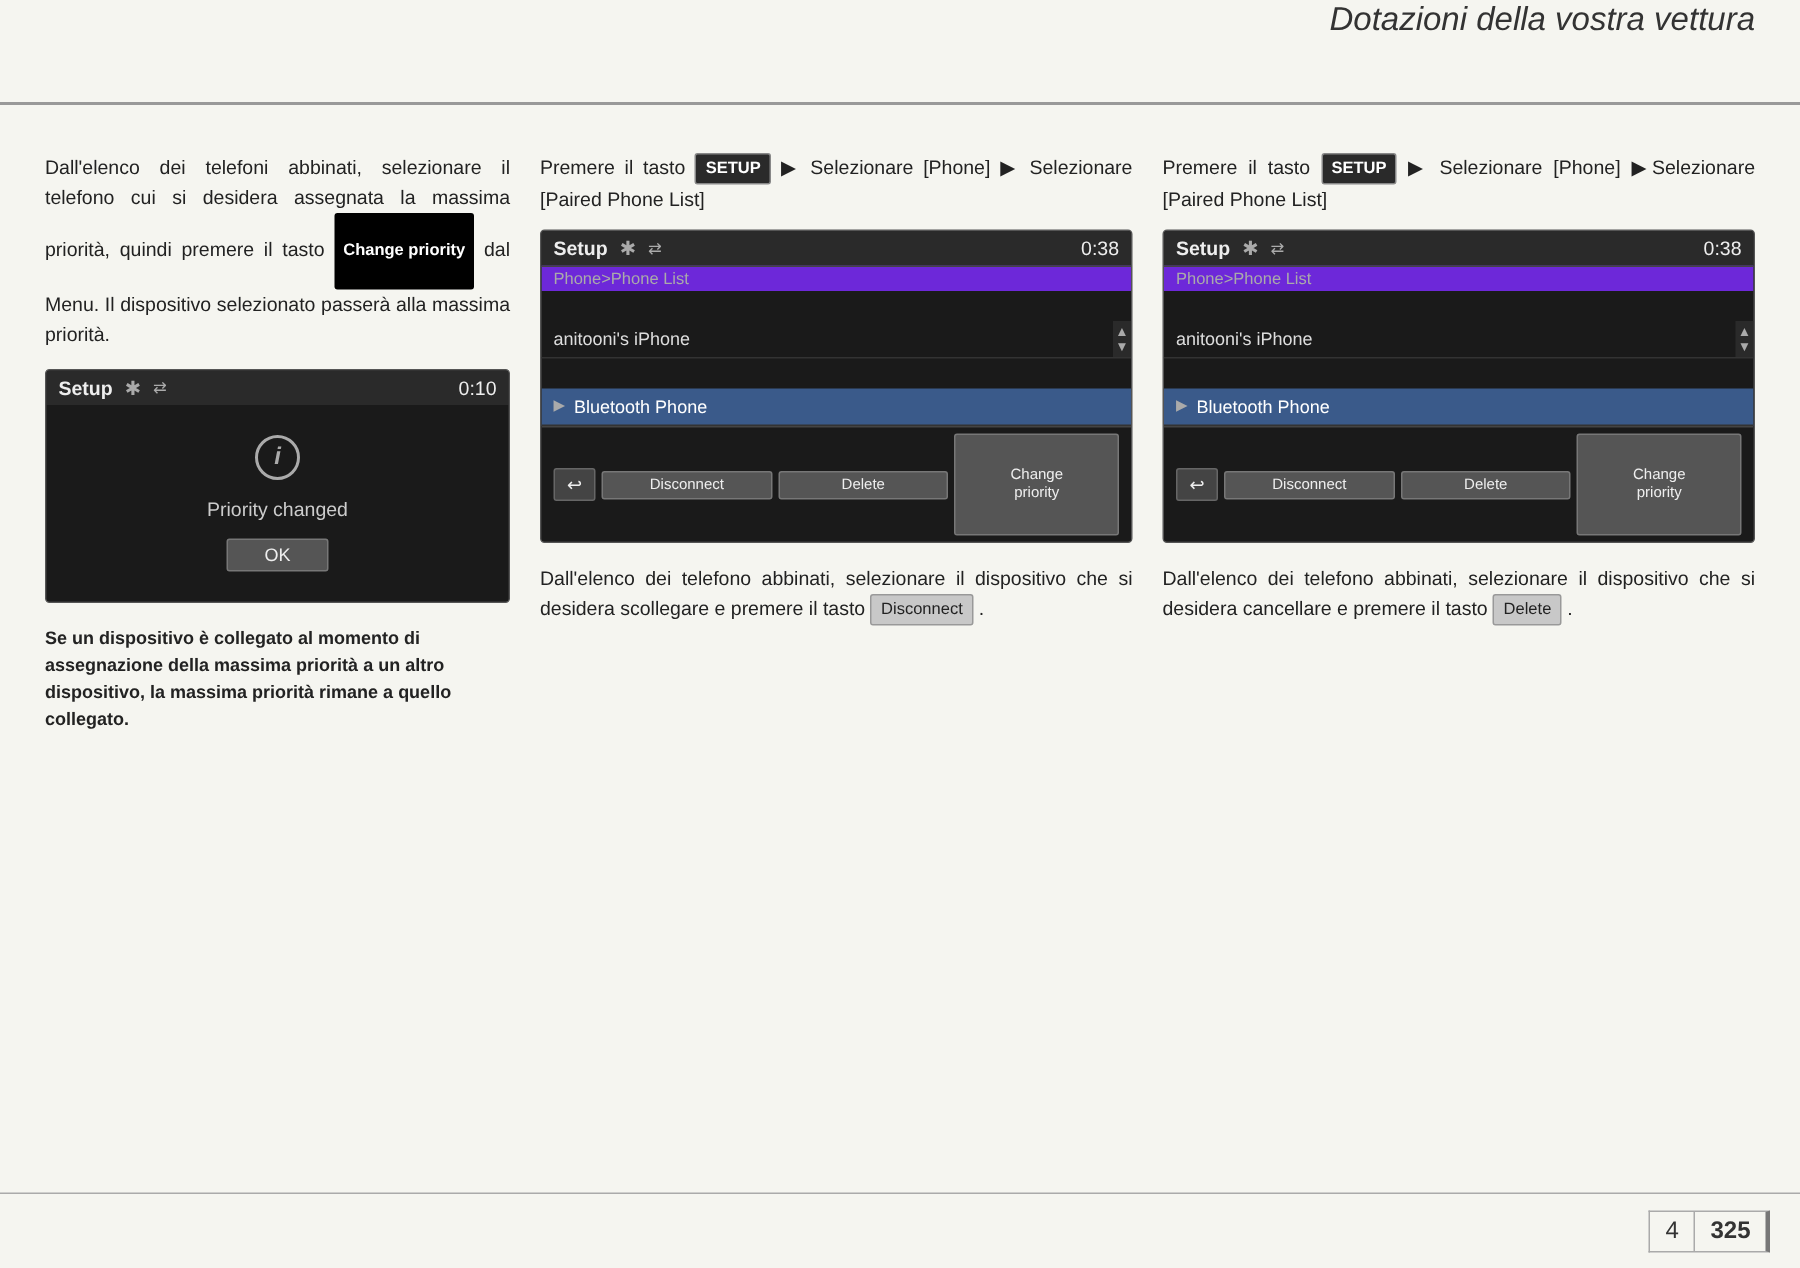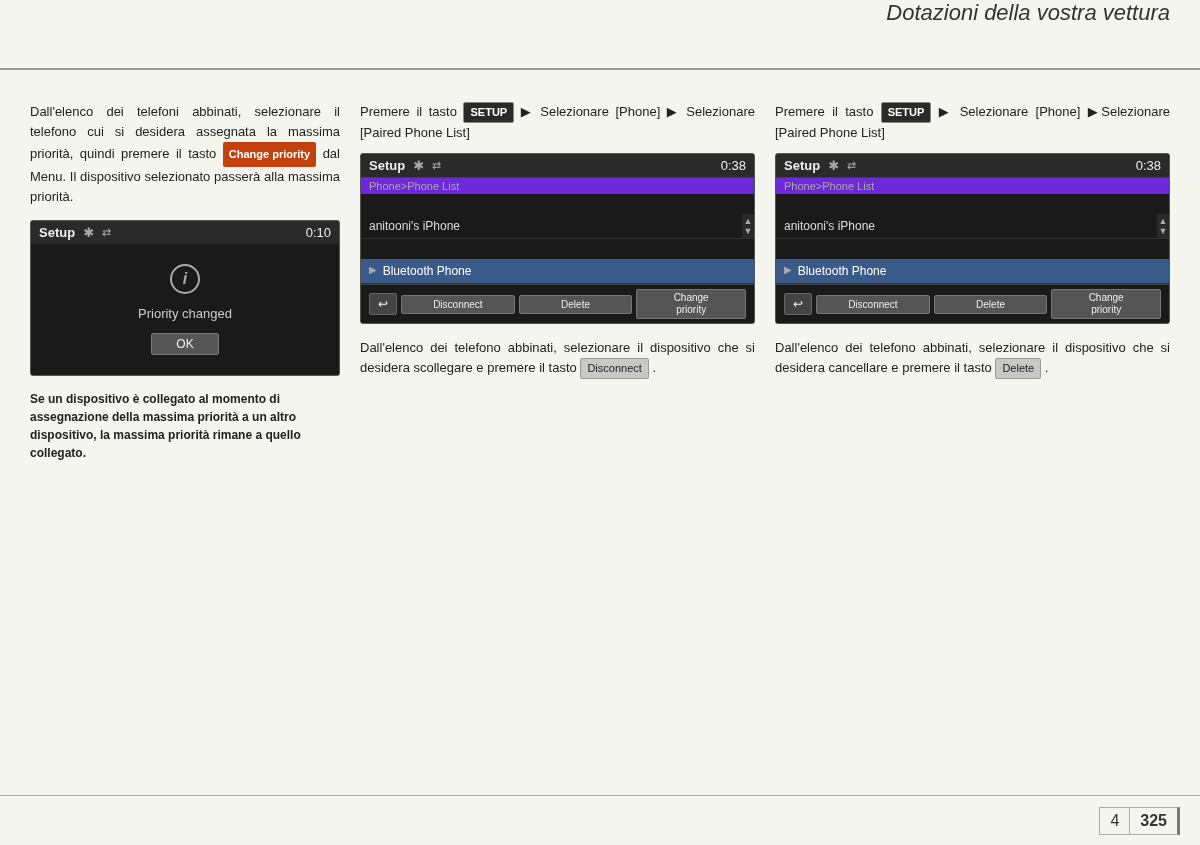--- a/index.html
+++ b/index.html
@@ -66,24 +66,24 @@
 
     .body-text {
       font-size: 13px;
       color: #222;
       line-height: 1.55;
       text-align: justify;
     }
 
     .inline-btn {
       display: inline-block;
-      background: #c2410c;
+      background: #000000;
       color: white;
       font-size: 11px;
-      padding: 4px 6px;
+      padding: 17px 6px;
       border-radius: 2px;
       font-weight: bold;
       vertical-align: middle;
     }
 
     .inline-btn-disconnect {
       display: inline-block;
       background: #c8c8c8;
       color: #222;
       font-size: 11px;
@@ -201,21 +201,21 @@
       color: #eee;
       font-size: 12px;
       padding: 3px 8px;
       border-radius: 2px;
       border: 1px solid #666;
     }
     .footer-btn-priority {
       background: #555;
       color: #eee;
       font-size: 10px;
-      padding: 2px 6px;
+      padding: 21px 6px;
       border-radius: 2px;
       border: 1px solid #777;
       flex: 1;
       text-align: center;
       line-height: 1.2;
     }
 
     
     .priority-screen {
       width: 100%;

